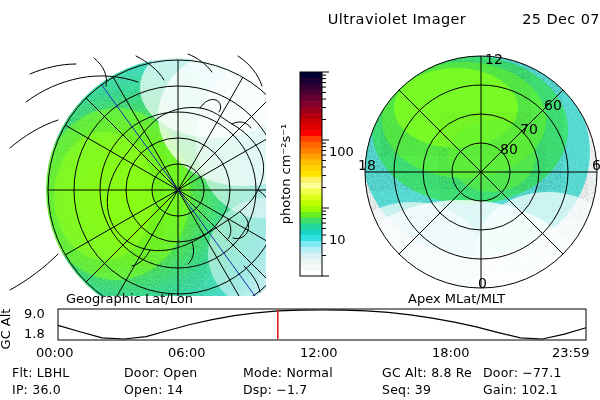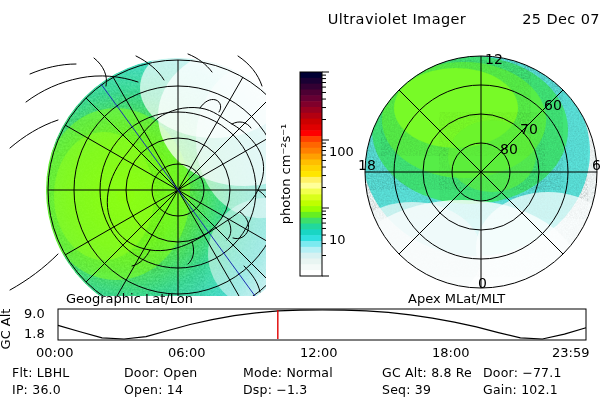--- a/index.html
+++ b/index.html
@@ -376,21 +376,21 @@
       <div class="status-cell c0">
         <span class="k">IP:</span>
         <span class="v">36.0</span>
       </div>
       <div class="status-cell c1">
         <span class="k">Open:</span>
         <span class="v">14</span>
       </div>
       <div class="status-cell c2">
         <span class="k">Dsp:</span>
-        <span class="v">−1.3</span>
+        <span class="v">−1.7</span>
       </div>
       <div class="status-cell c3">
         <span class="k">Seq:</span>
         <span class="v">39</span>
       </div>
       <div class="status-cell c4">
         <span class="k">Gain:</span>
         <span class="v">102.1</span>
       </div>
     </div>

